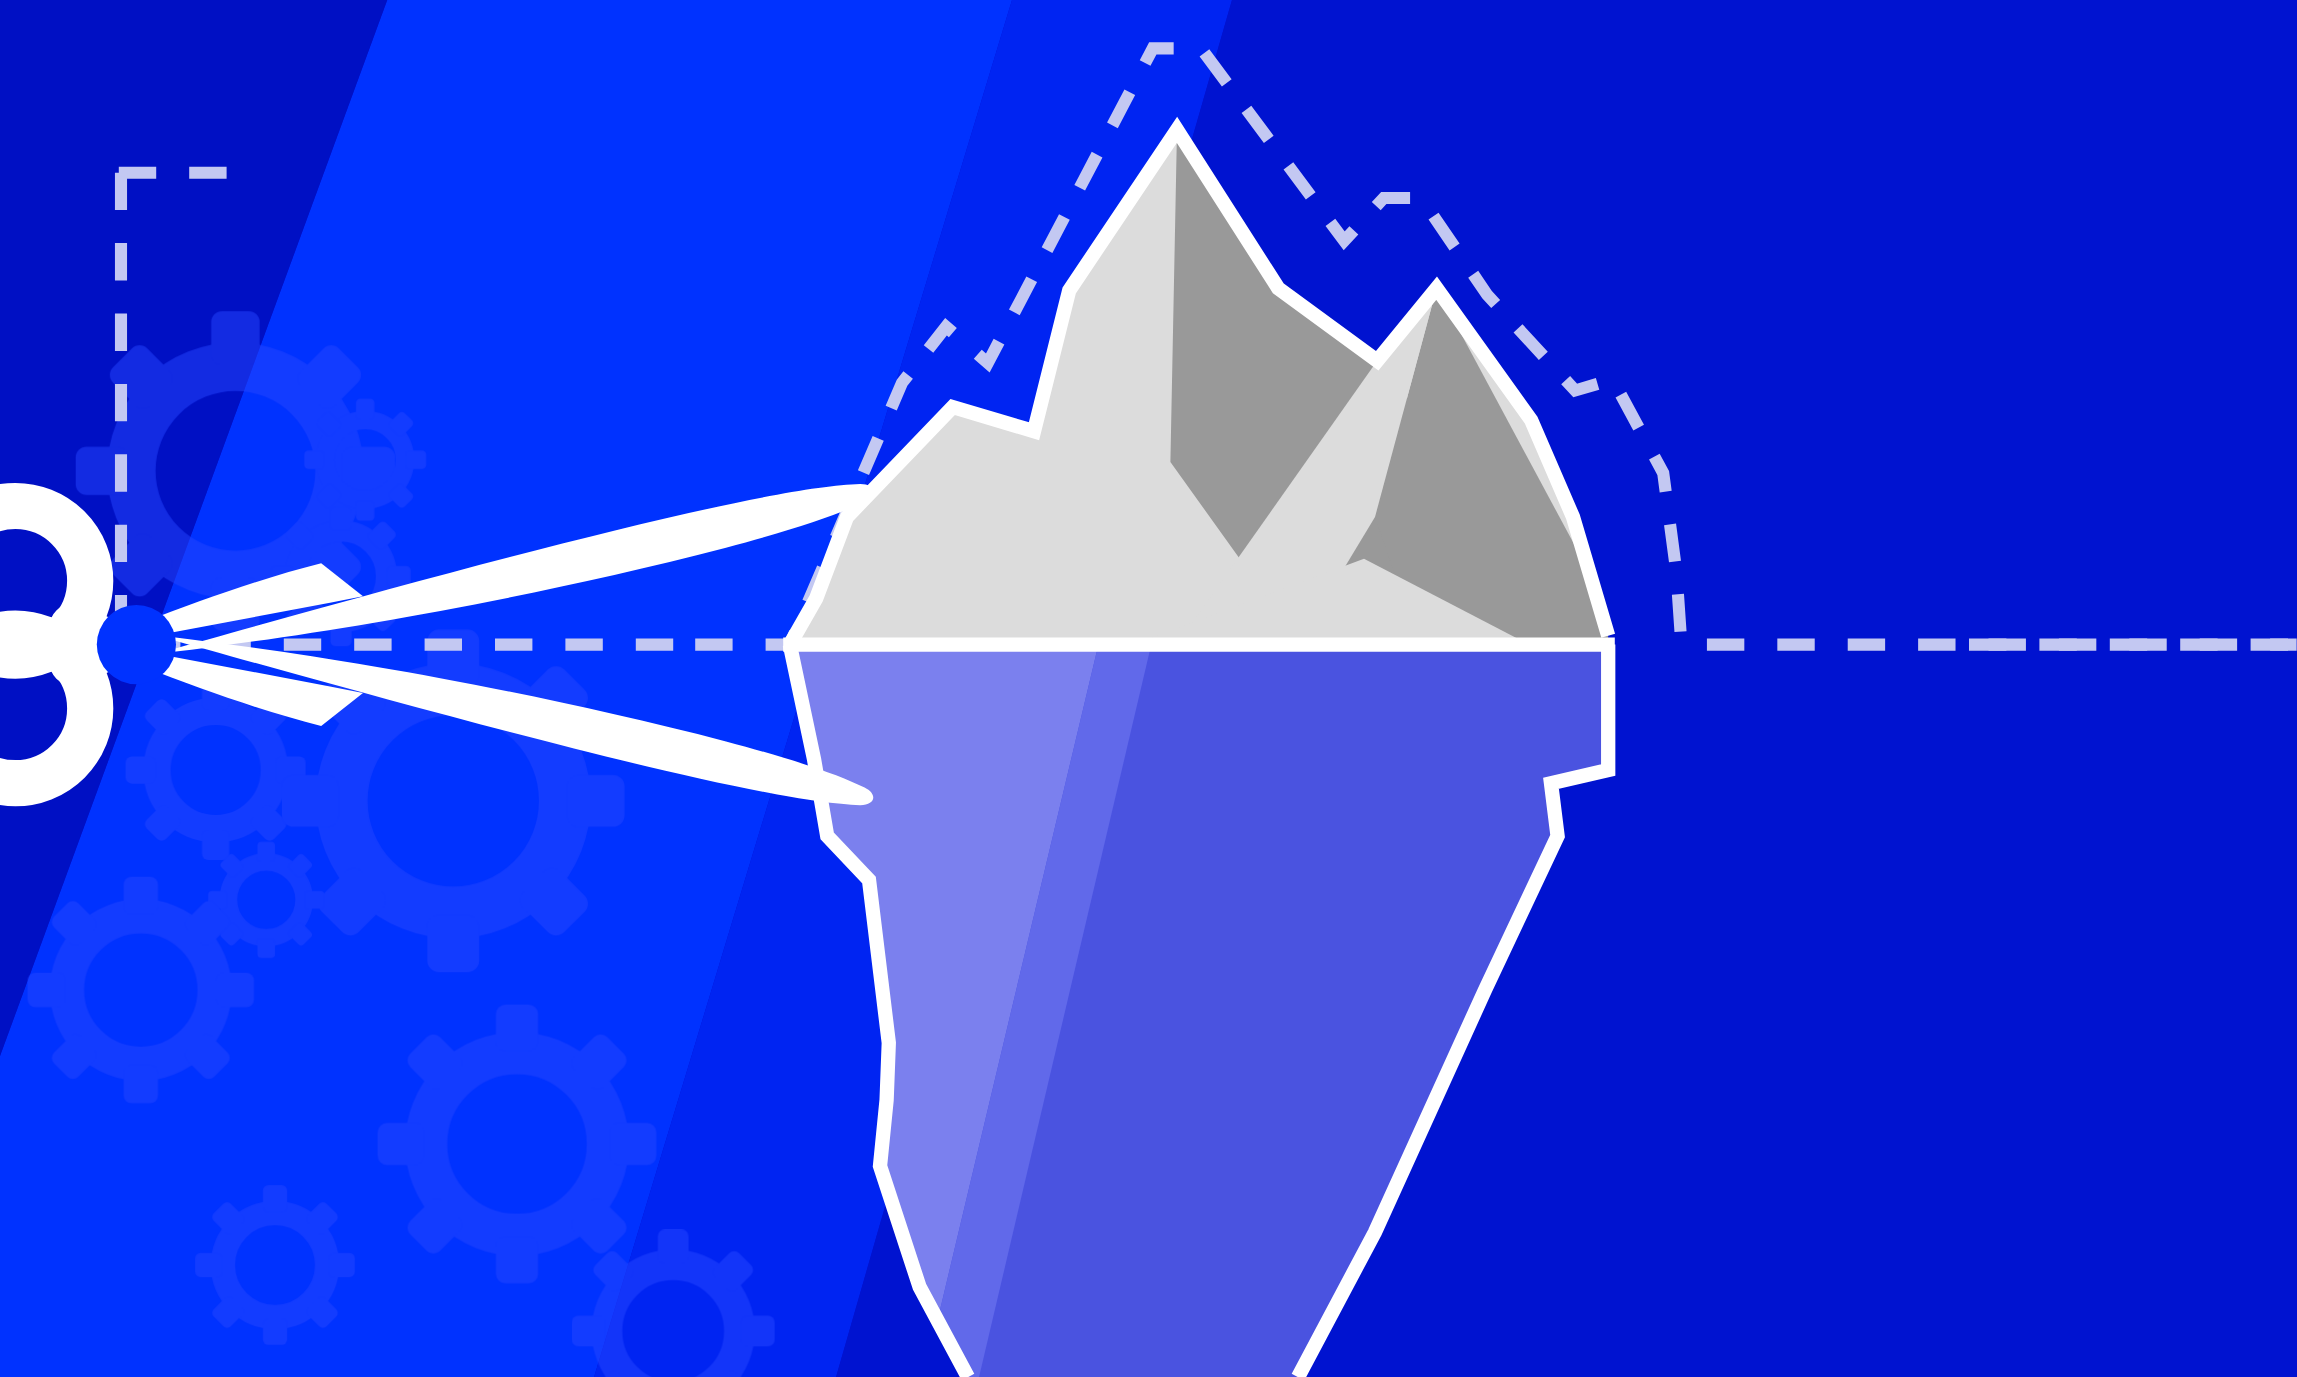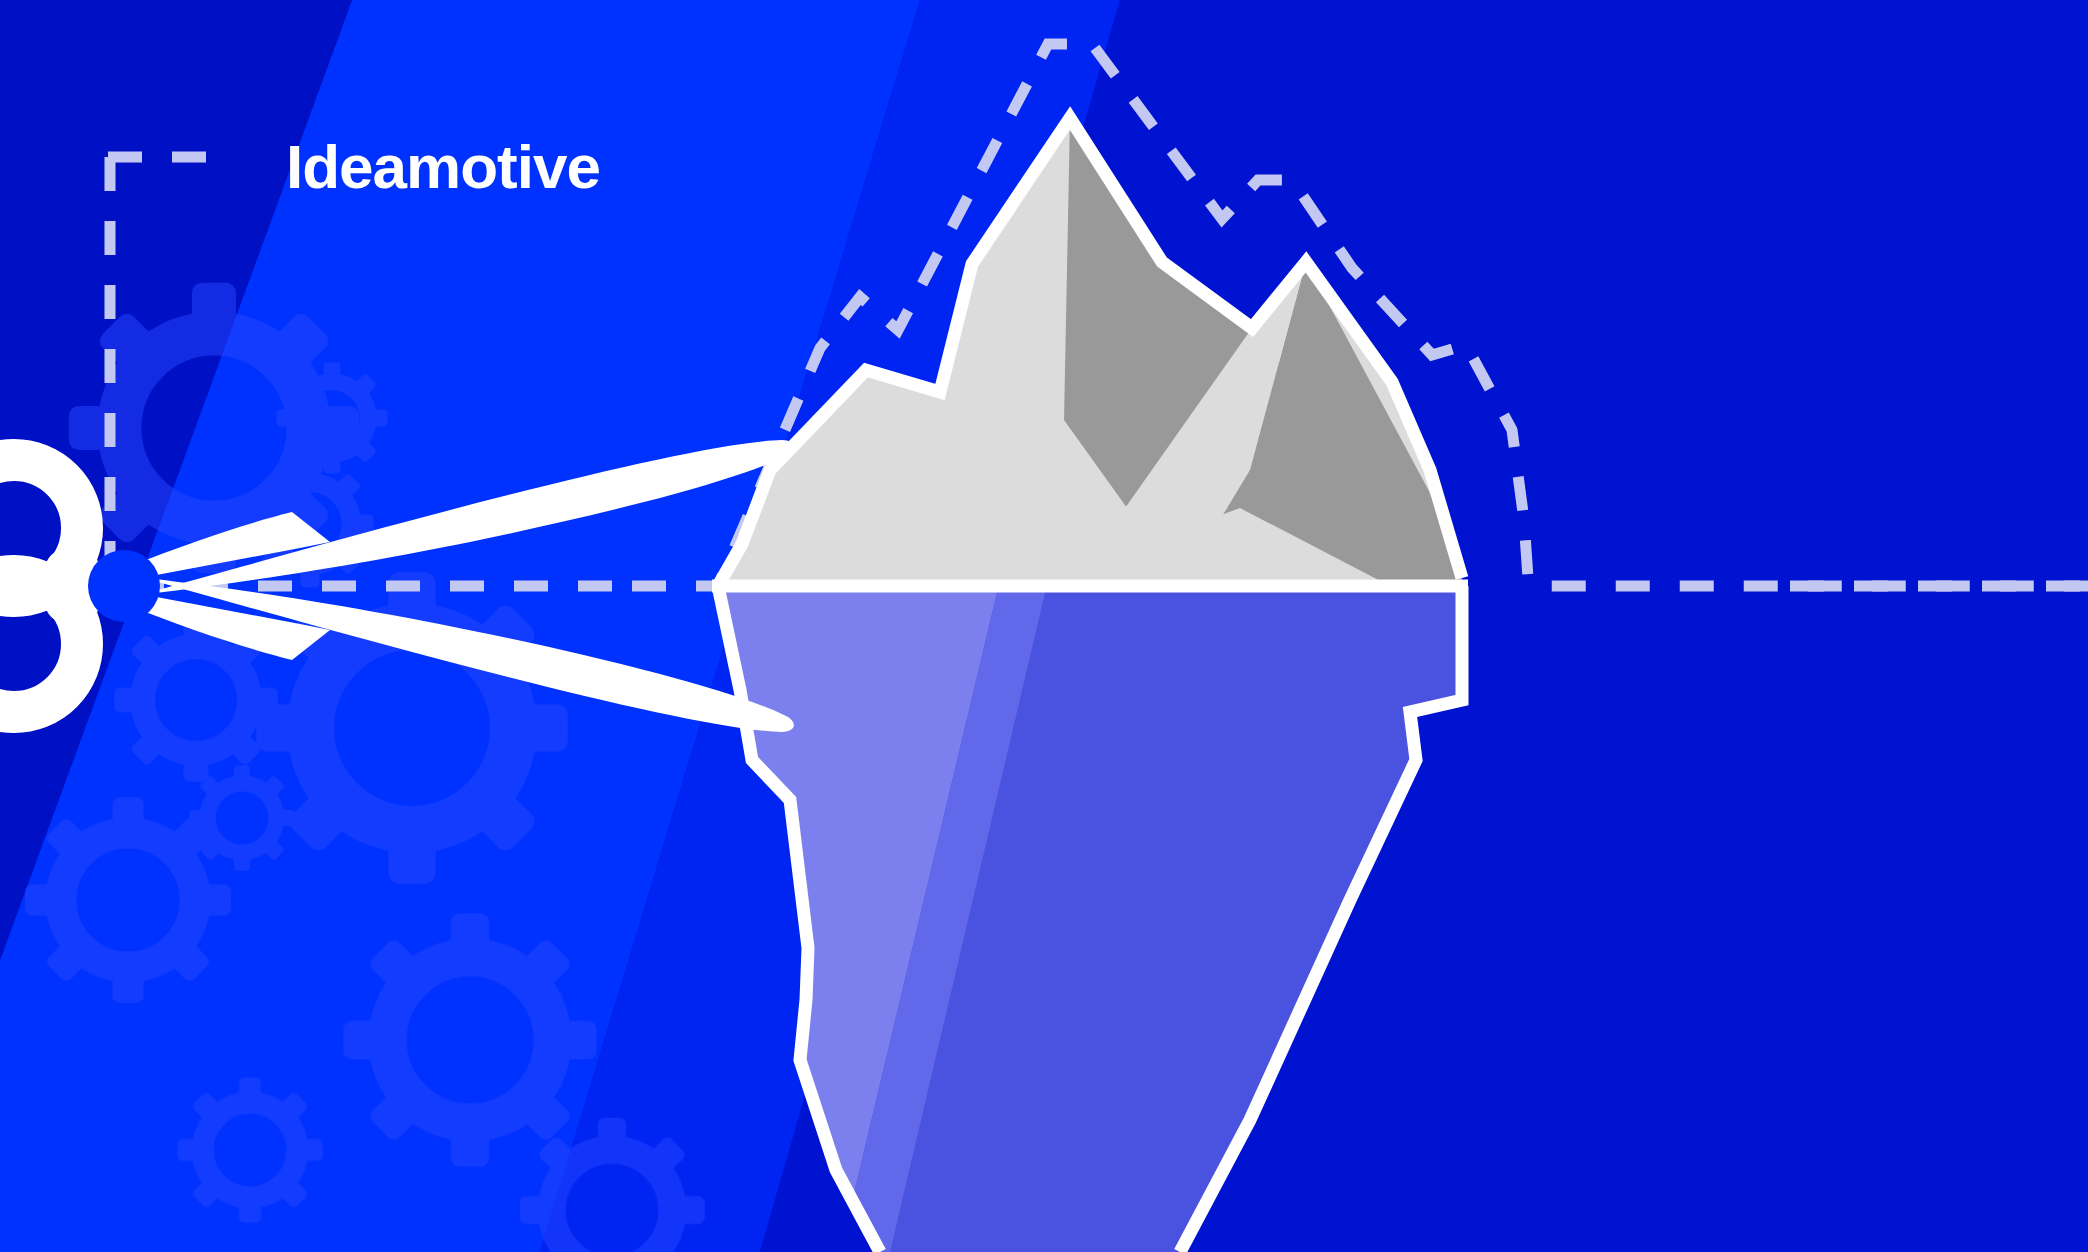--- a/index.html
+++ b/index.html
@@ -218,15 +218,14 @@
     <g fill="none" stroke="#ffffff" stroke-width="42" stroke-linecap="round">
       <circle cx="14" cy="528" r="68"></circle>
       <circle cx="14" cy="644" r="68"></circle>
       <path d="M 66,570 L 118,592"></path>
       <path d="M 66,602 L 118,580"></path>
     </g>
 
     <circle cx="124" cy="586" r="36" fill="#0032ff"></circle>
   </svg>
 
-  <div id="brand">Ideamotive</div>
 
 </div>
 
 </body></html>

